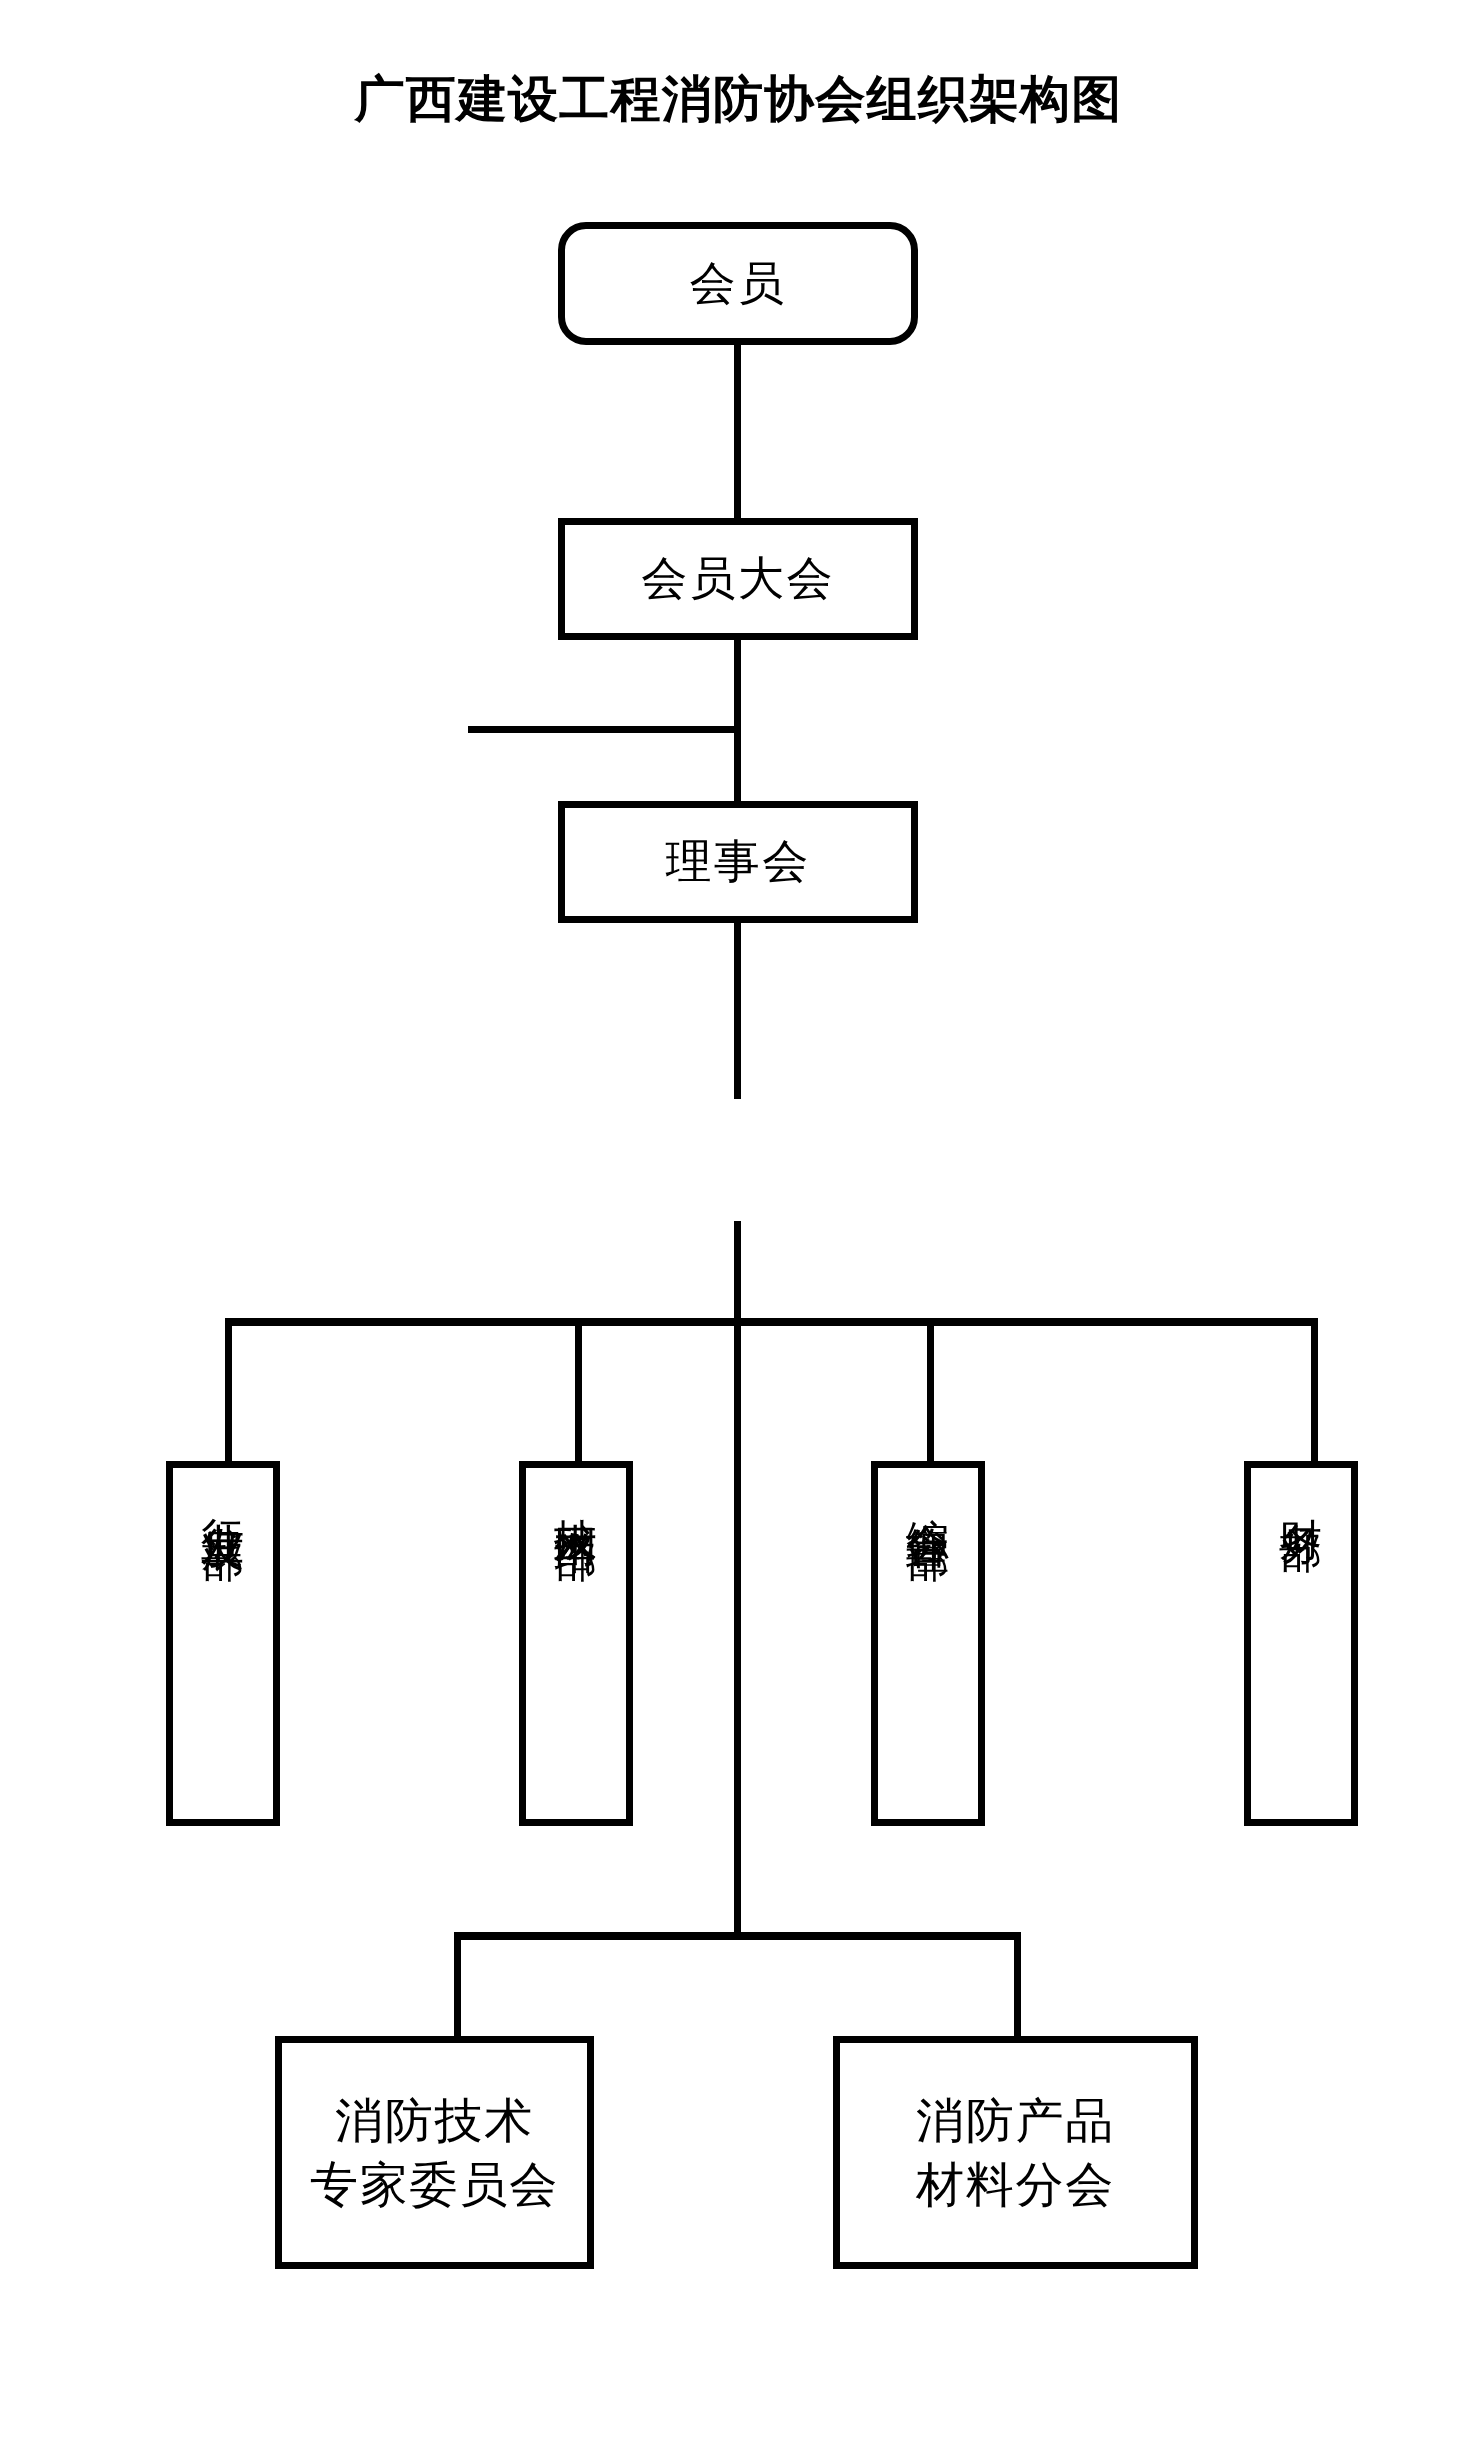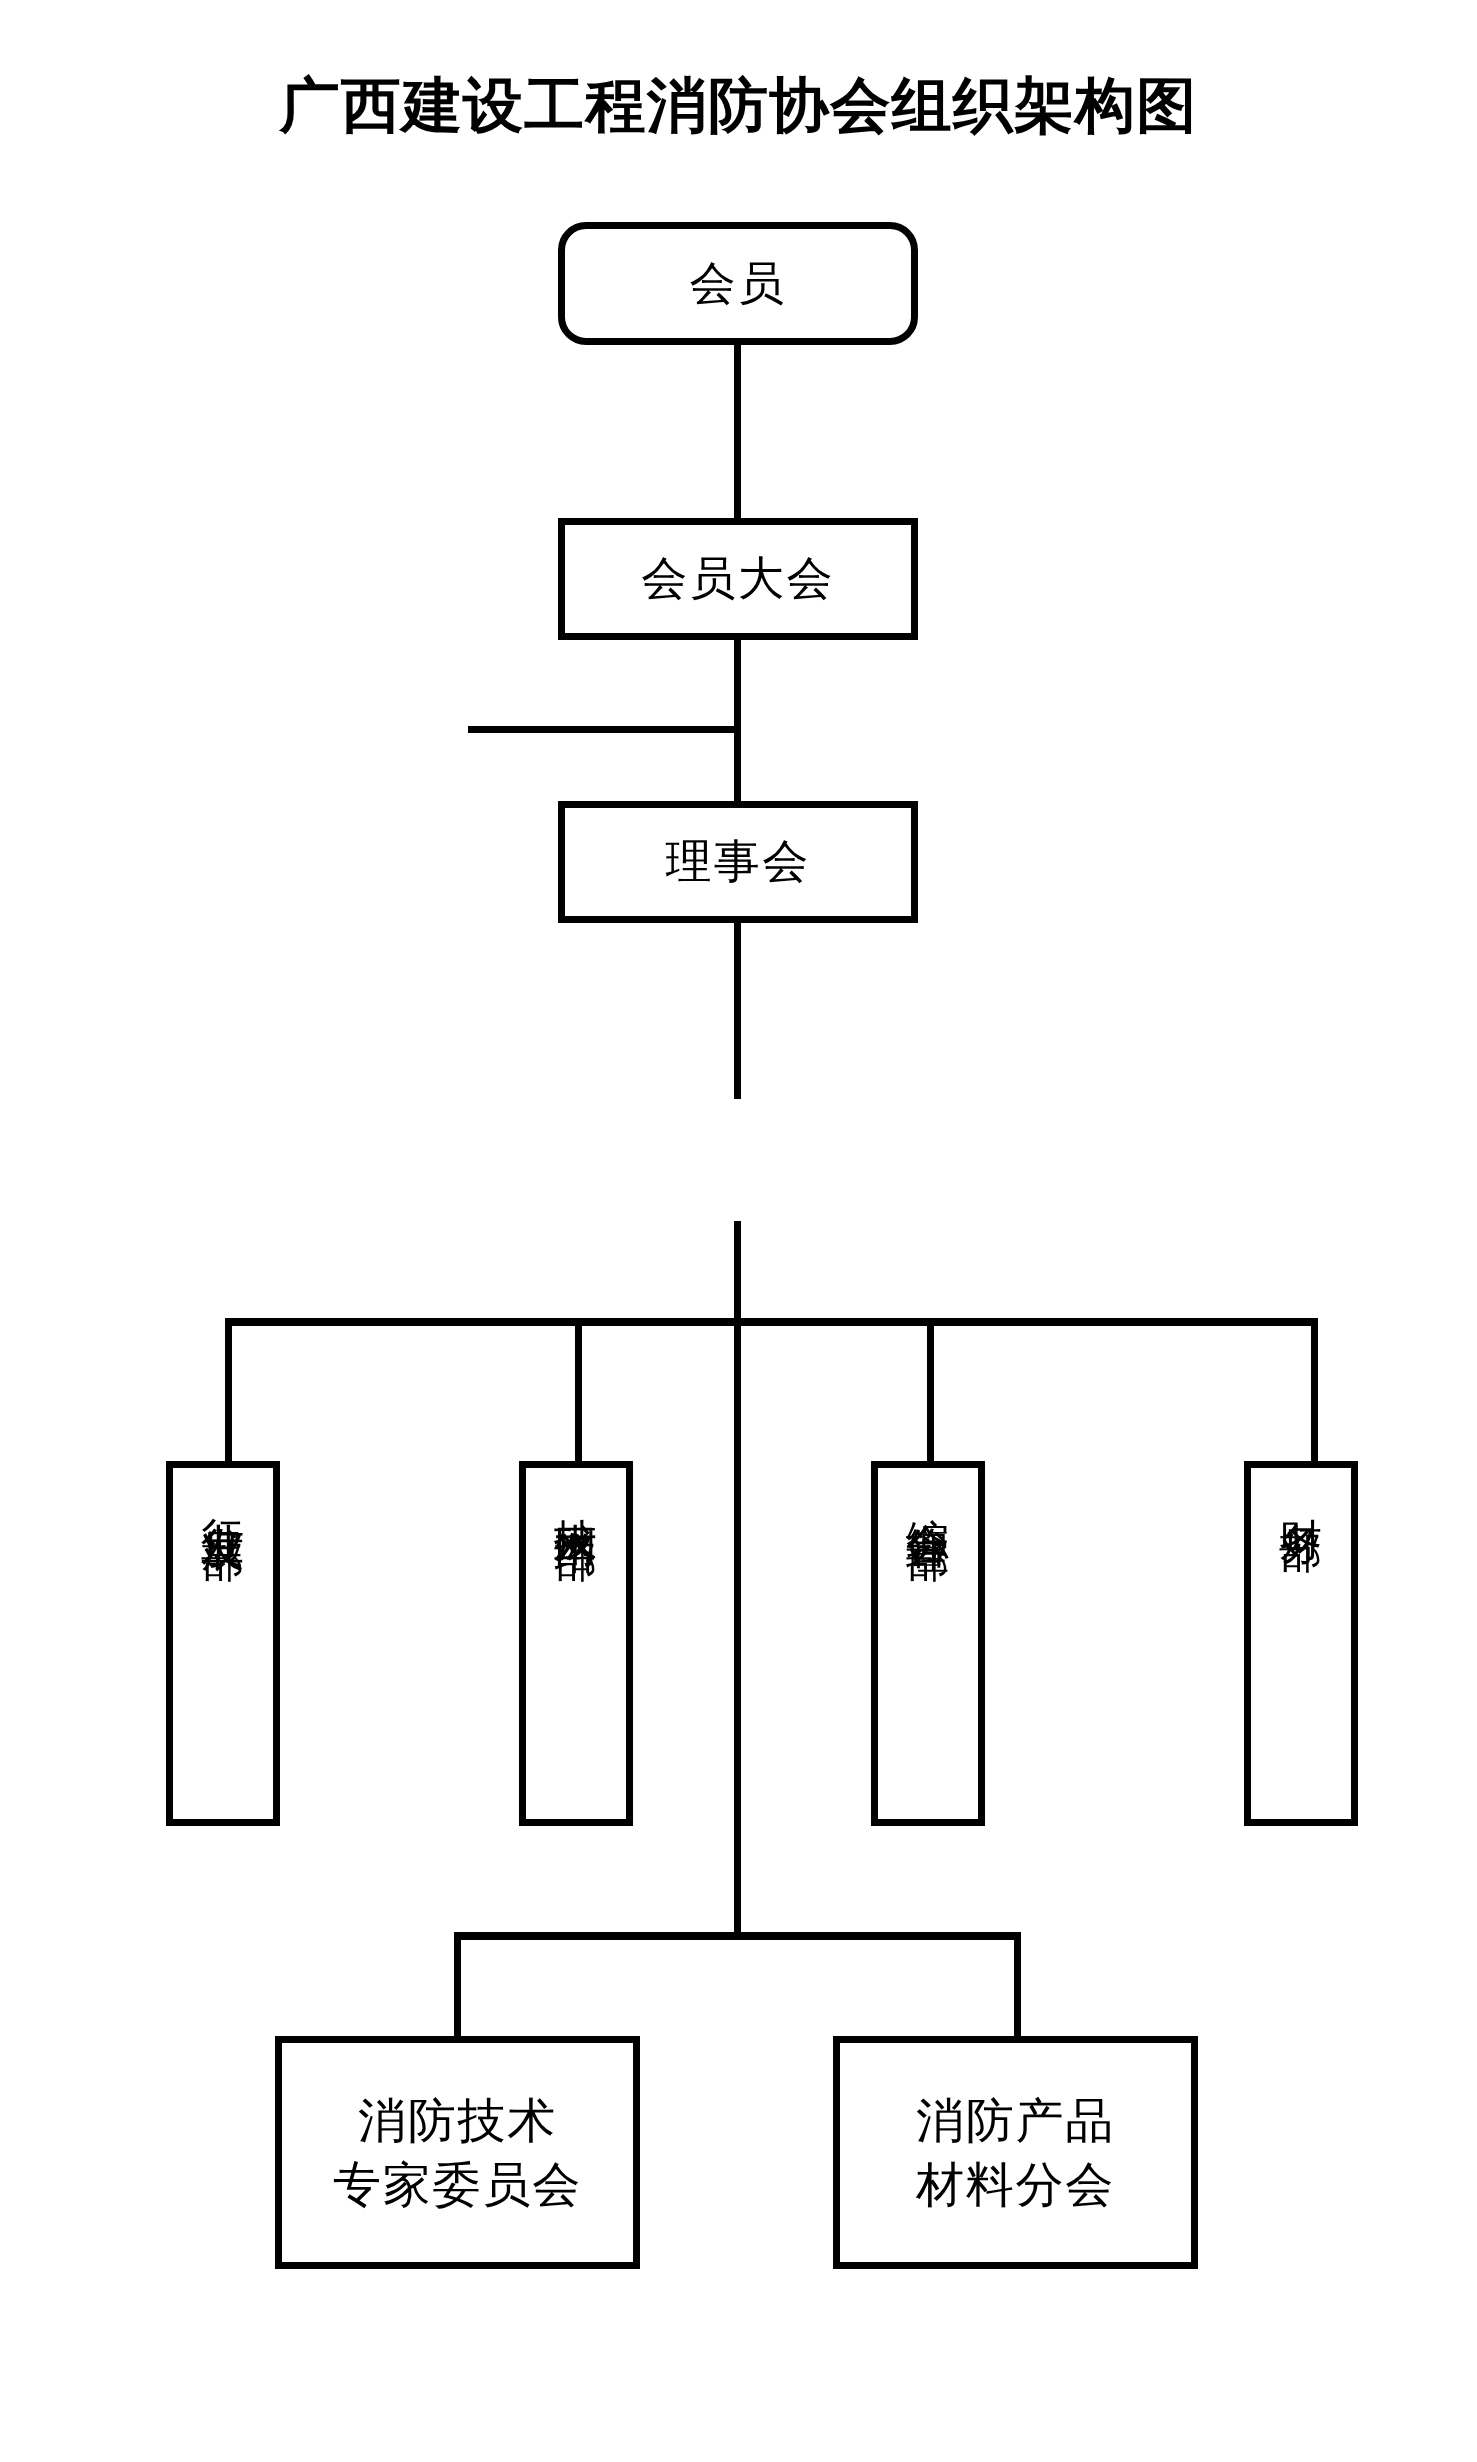--- a/index.html
+++ b/index.html
@@ -19,21 +19,21 @@
     overflow: hidden;
   }
 
   
   .chart-title {
     position: absolute;
     left: 0;
     top: 66px;
     width: 1477px;
     text-align: center;
-    font-size: 60px;
+    font-size: 50px;
     font-weight: bold;
     letter-spacing: 1.2px;
     color: #000000;
     white-space: nowrap;
     font-family: "DejaVu Sans", "Liberation Sans", sans-serif;
   }
 
   
   .node {
     position: absolute;
@@ -164,21 +164,21 @@
   </div>
 
   <div class="node node-vert" style="left:871px;">
     <span class="label">综合管理部</span>
   </div>
 
   <div class="node node-vert" style="left:1244px;">
     <span class="label">财务部</span>
   </div>
 
-  <div class="node node-bottom" style="left:275px; width:365px;">
+  <div class="node node-bottom" style="left:275px; width:319px;">
     <span class="label">消防技术
 专家委员会</span>
   </div>
 
   <div class="node node-bottom" style="left:833px; width:365px;">
     <span class="label">消防产品
 材料分会</span>
   </div>
 
 </div>

